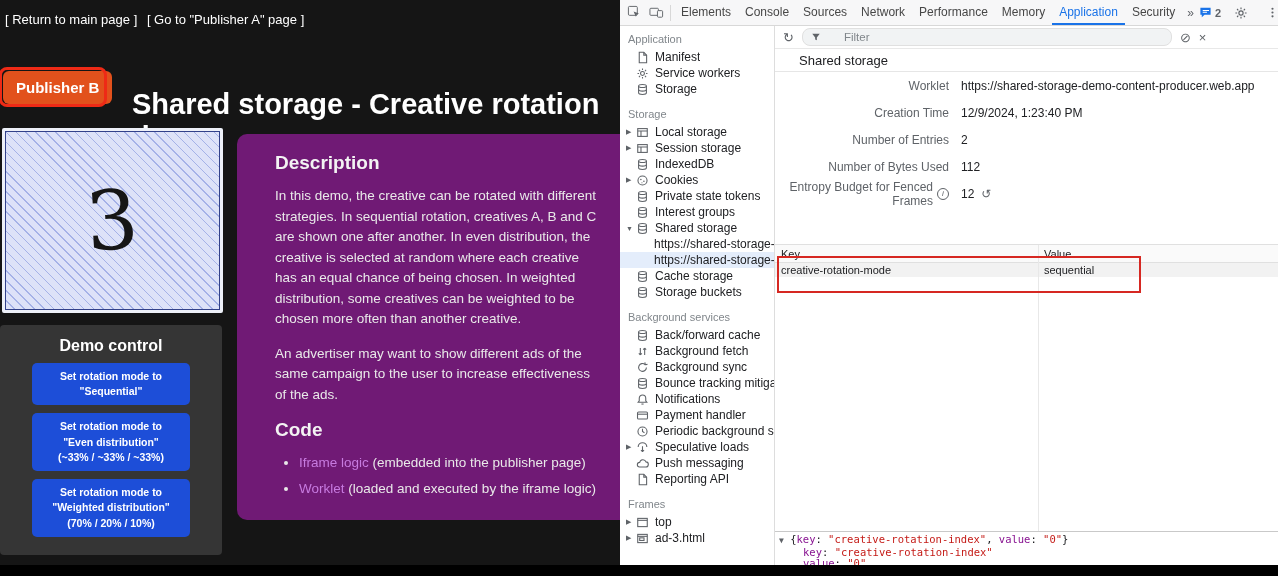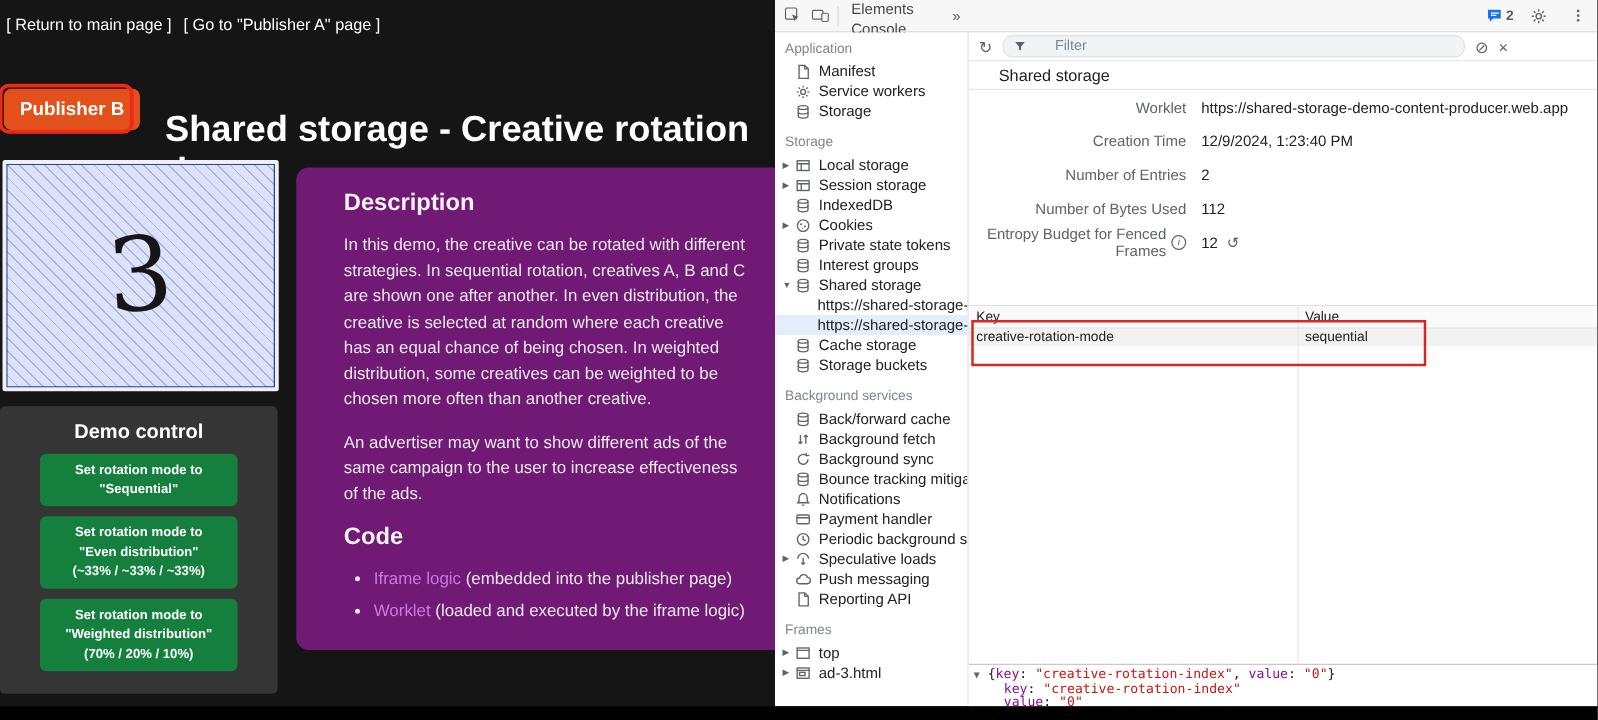--- a/index.html
+++ b/index.html
@@ -17,40 +17,40 @@
   .creative-box{position:absolute;left:2px;top:128px;width:215px;height:179px;
       border:3px solid #edf0f8;border-radius:2px;box-shadow:inset 0 0 0 1px #32418a;
       background-color:#dde2f8;
       background-image:repeating-linear-gradient(45deg,rgba(110,130,215,.5) 0 1px,transparent 1px 7px);
       display:flex;align-items:center;justify-content:center;}
   .creative-number{font-family:"DejaVu Serif",serif;font-size:82px;color:#161616;
       transform:rotate(-4deg);font-weight:500;}
   .demo-panel{position:absolute;left:0;top:325px;width:222px;background:#353535;border-radius:4px;
       text-align:center;padding-bottom:10px;}
   .demo-panel h2{color:#fff;font-size:16px;margin:12px 0 8px;}
-  .demo-btn{display:block;width:158px;margin:8px auto;background:#15803d;color:#fff;font-weight:bold;
+  .demo-btn{display:block;width:158px;margin:8px auto;background:#1d4ed8;color:#fff;font-weight:bold;
       font-size:10.5px;border:none;border-radius:5px;padding:6px 4px;line-height:1.45;
       white-space:pre-line;font-family:inherit;cursor:pointer;}
   .desc-panel{position:absolute;left:237px;top:134px;width:324px;padding:14px 38px 16px;
       background:#701a75;border-radius:10px;color:#e9e9e9;}
   .desc-panel h2{font-size:19px;color:#f3f3f3;margin:4px 0 12px;}
   .desc-panel p{font-size:13.5px;line-height:1.52;margin:0 0 14px;}
   .desc-panel ul{margin:2px 0 0;padding-left:24px;}
   .desc-panel li{font-size:13.5px;line-height:1.52;margin-bottom:5px;}
   .code-link{color:#c77be0;text-decoration:none;cursor:pointer;}
 
   
   .devtools{position:absolute;left:620px;top:0;width:658px;height:565px;background:#fff;
       color:#202124;font-size:12px;}
   .dt-tabbar{height:26px;display:flex;align-items:center;background:#f7f7f8;
       border-bottom:1px solid #d8d8d8;padding:0 3px;box-sizing:border-box;}
   .tb-icon{width:22px;height:22px;display:flex;align-items:center;justify-content:center;
       color:#5f6368;cursor:pointer;flex:none;}
   .tb-sep{width:1px;height:16px;background:#d8d8d8;margin:0 3px;flex:none;}
-  #dt-tabs{display:flex;height:100%;flex-direction:column;}
+  #dt-tabs{display:flex;height:100%;}
   .dt-tab{display:flex;align-items:center;padding:0 7px;font-size:12px;color:#474747;cursor:pointer;
       border-bottom:2px solid transparent;box-sizing:border-box;white-space:nowrap;}
   .dt-tab.active{color:#1a73e8;border-bottom-color:#1a73e8;}
   .tb-more{color:#5f6368;padding:0 5px;cursor:pointer;}
   .tb-right{margin-left:auto;display:flex;align-items:center;gap:9px;padding-right:2px;color:#5f6368;}
   .issues{display:flex;align-items:center;gap:3px;font-size:11px;cursor:pointer;}
 
   .dt-body{display:flex;height:539px;}
   .dt-sidebar{width:155px;flex:none;border-right:1px solid #ddd;overflow:hidden;
       padding-top:2px;box-sizing:border-box;background:#fff;}

